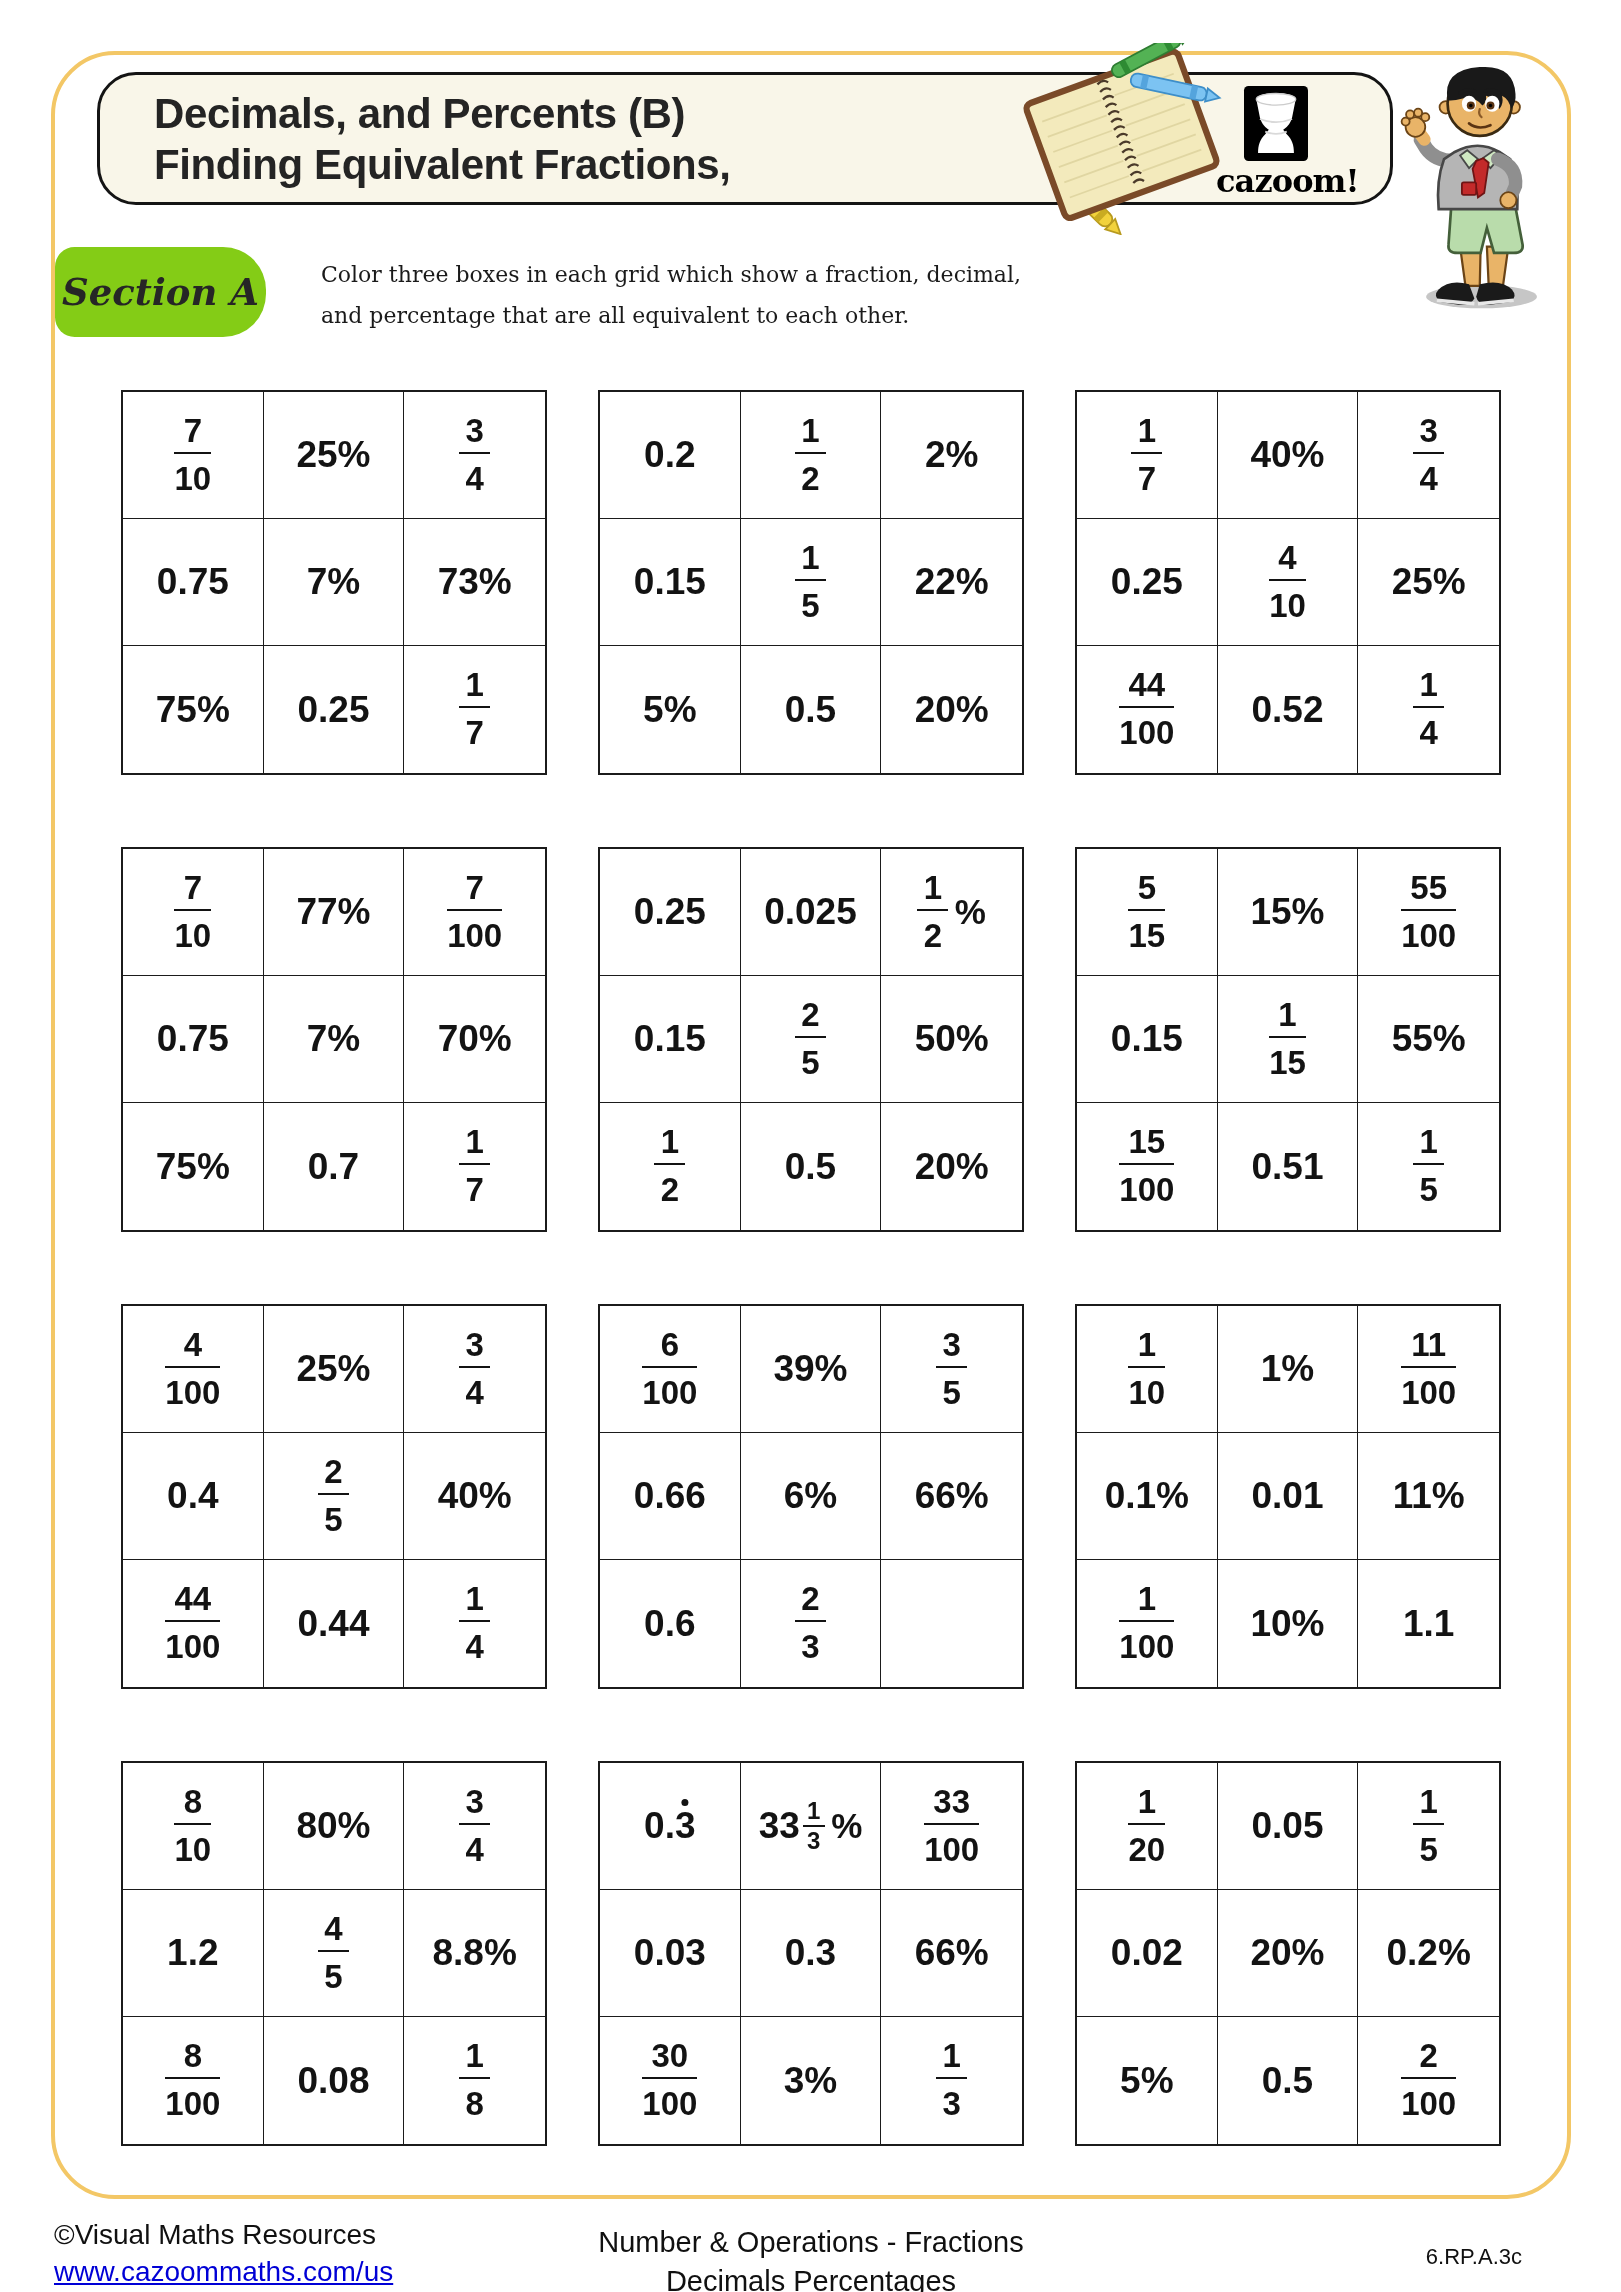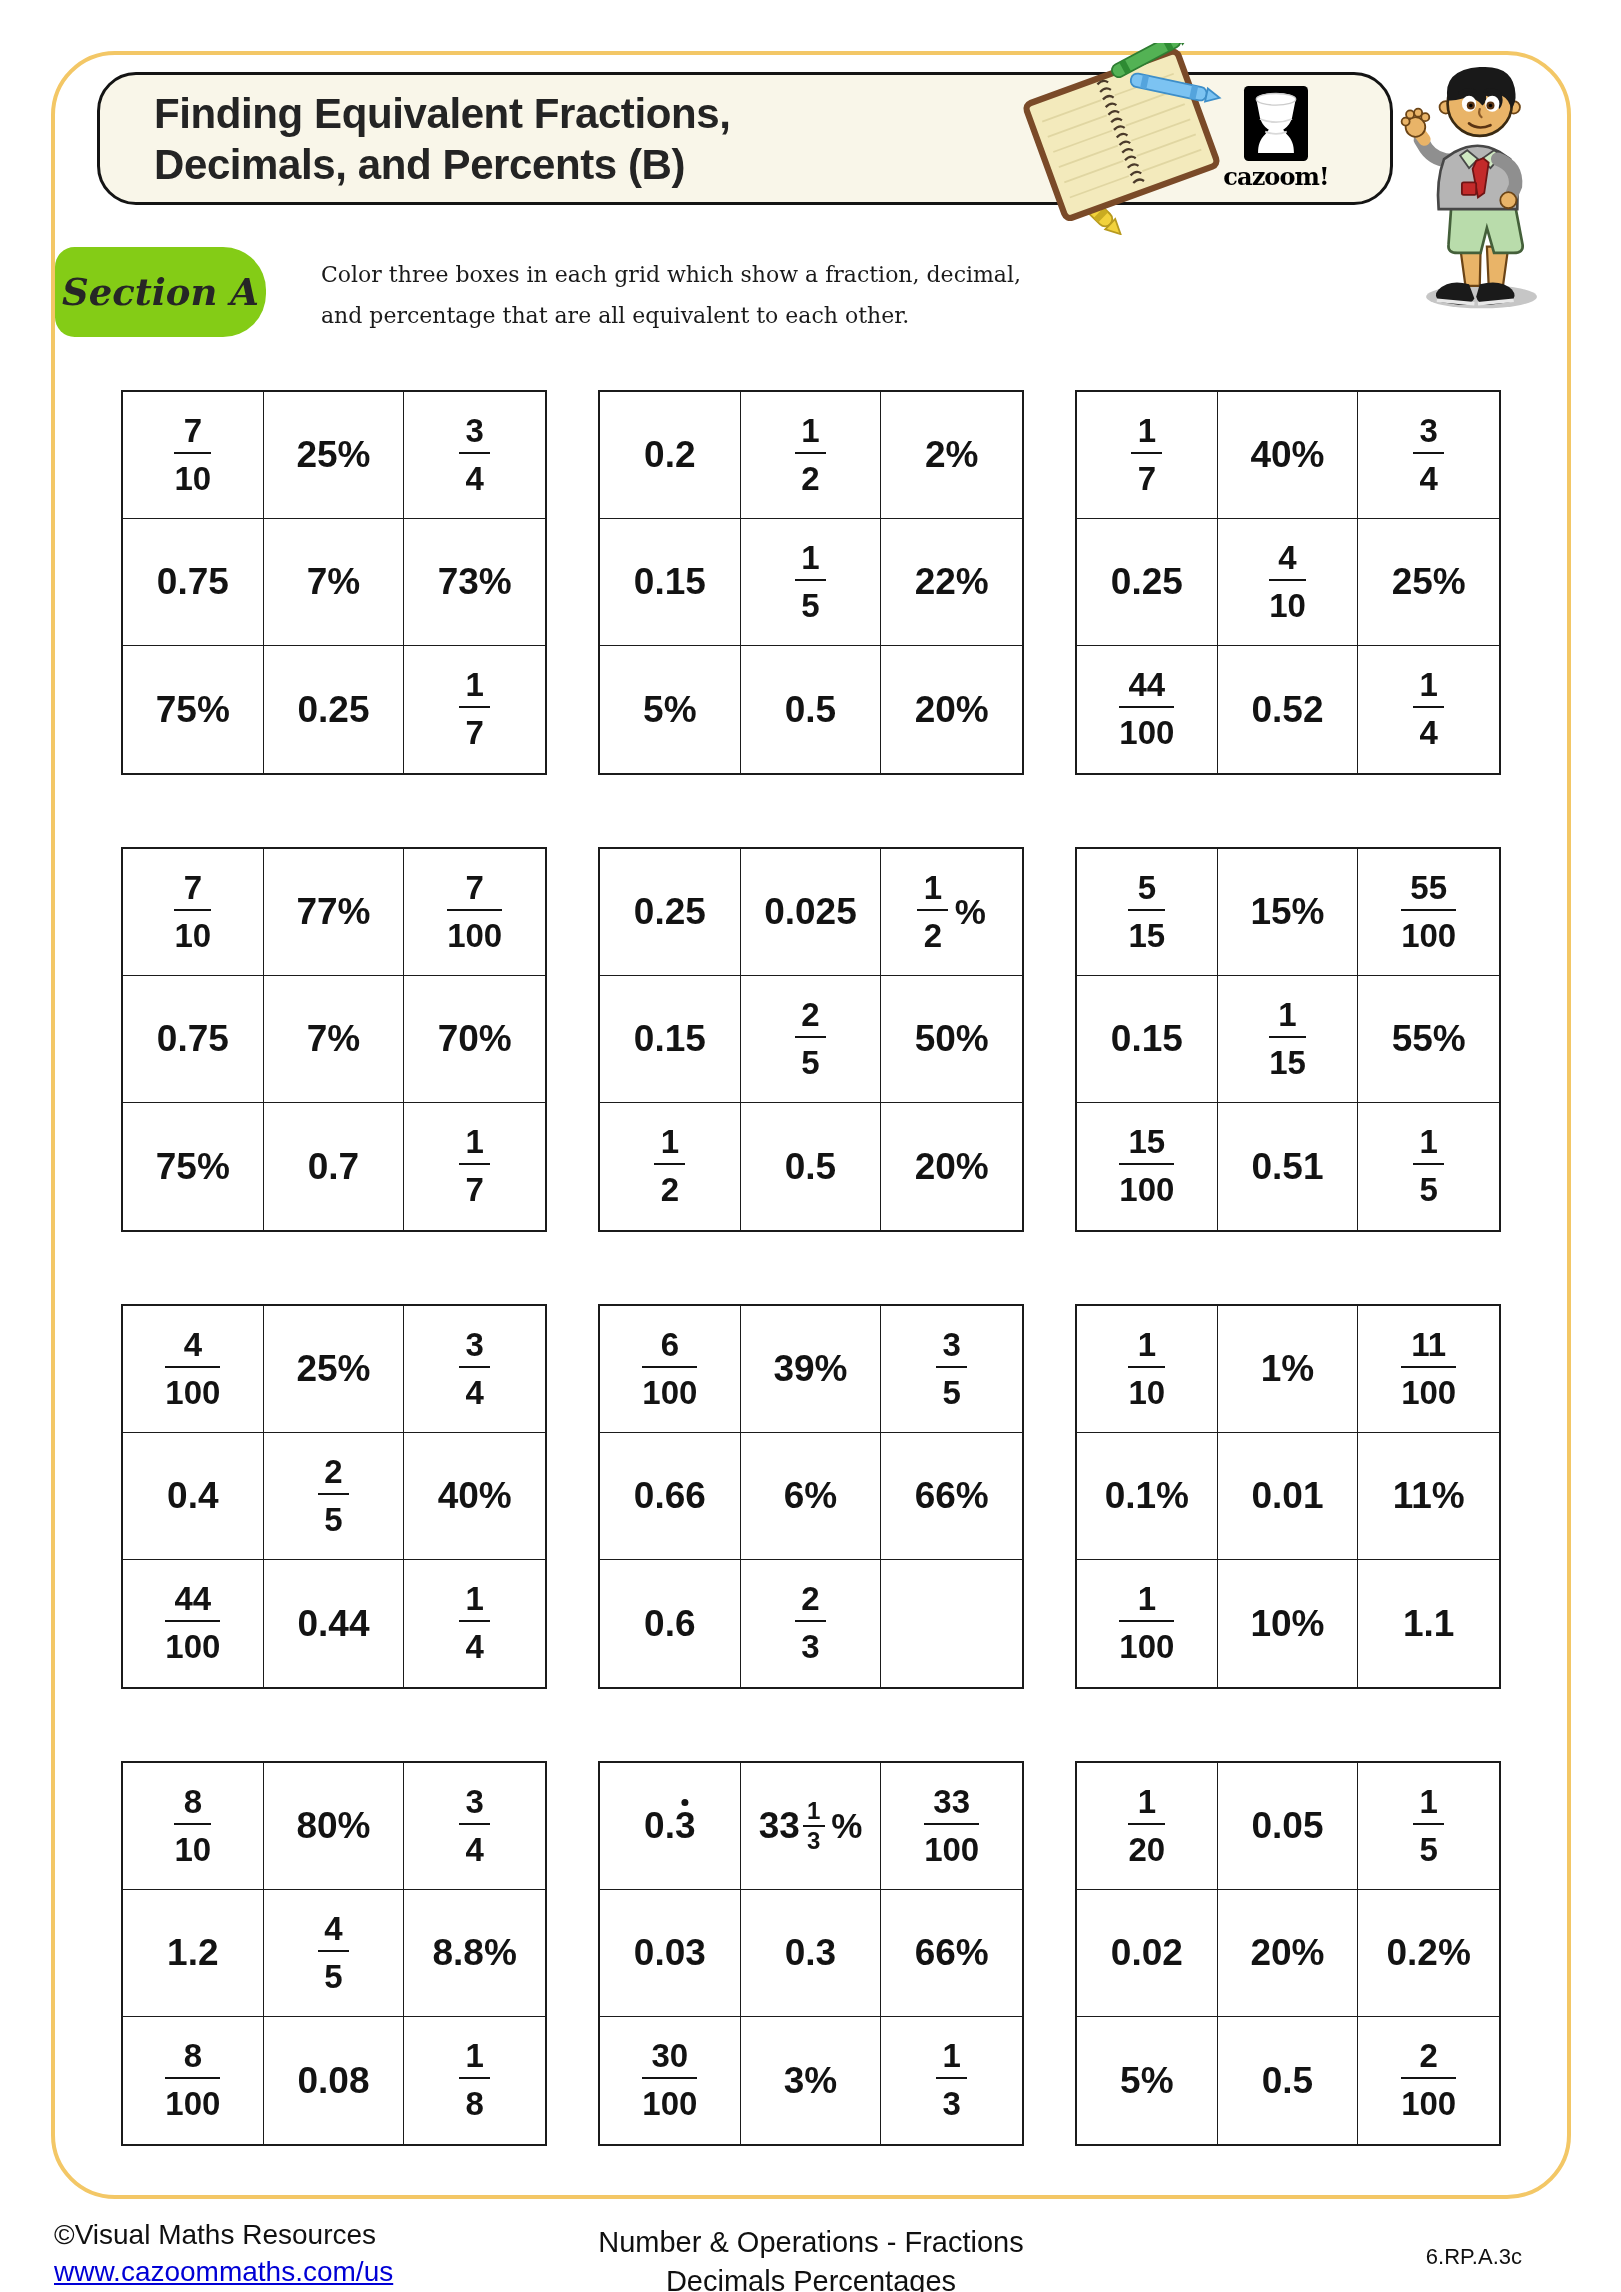--- a/index.html
+++ b/index.html
@@ -17,21 +17,21 @@
     background:#f9f6e9;border:3.6px solid #141414;border-radius:39px;
   }
   .title-text{
     position:absolute;left:54px;top:12.5px;font-size:42px;font-weight:bold;
     color:#242424;line-height:51px;letter-spacing:-0.4px;white-space:nowrap;
   }
   .notebook{position:absolute;left:1010px;top:43px;width:226px;height:192px}
   .logo{position:absolute;left:1216px;top:86px;width:120px;text-align:center}
   .logo-box{width:64px;height:75px;background:#000;border-radius:4.5px;margin:0 auto;
     display:flex;align-items:center;justify-content:center}
-  .logo-text{font-family:"DejaVu Serif",serif;font-weight:bold;font-size:24px;
+  .logo-text{font-family:"DejaVu Serif",serif;font-weight:bold;font-size:32px;
     color:#000;margin-top:0.9px;letter-spacing:-0.9px}
   .boy{position:absolute;left:1394px;top:57px;width:159px;height:265px}
   
   .section-label{
     position:absolute;left:55px;top:247px;width:211px;height:90px;
     background:#84cc16;border-radius:19.7px 43px 43px 19.7px;
     display:flex;align-items:center;justify-content:center;
   }
   .section-label span{
     font-family:"DejaVu Serif",serif;font-style:italic;font-weight:bold;
@@ -80,22 +80,22 @@
     font-size:29px;line-height:39px;color:#101010}
   .f-right{position:absolute;right:100px;top:2244px;font-size:22px;color:#101010}
 </style>
 </head>
 <body>
 
 <div class="page-border"></div>
 
 <div class="title-box">
   <div class="title-text">
+    <div>Decimals, and Percents (B)</div>
     <div>Finding Equivalent Fractions,</div>
-    <div>Decimals, and Percents (B)</div>
   </div>
 </div>
 
 <svg class="notebook" viewBox="0 0 252 214">
   <g transform="rotate(-20 126 107)">
 
     <g transform="rotate(64 60 150)">
       <rect x="14" y="142" width="92" height="16" rx="8" fill="#f2d23c" stroke="#b89a1e" stroke-width="2"></rect>
       <rect x="26" y="142" width="7" height="16" fill="#c9ab22"></rect>
       <rect x="88" y="142" width="7" height="16" fill="#c9ab22"></rect>

